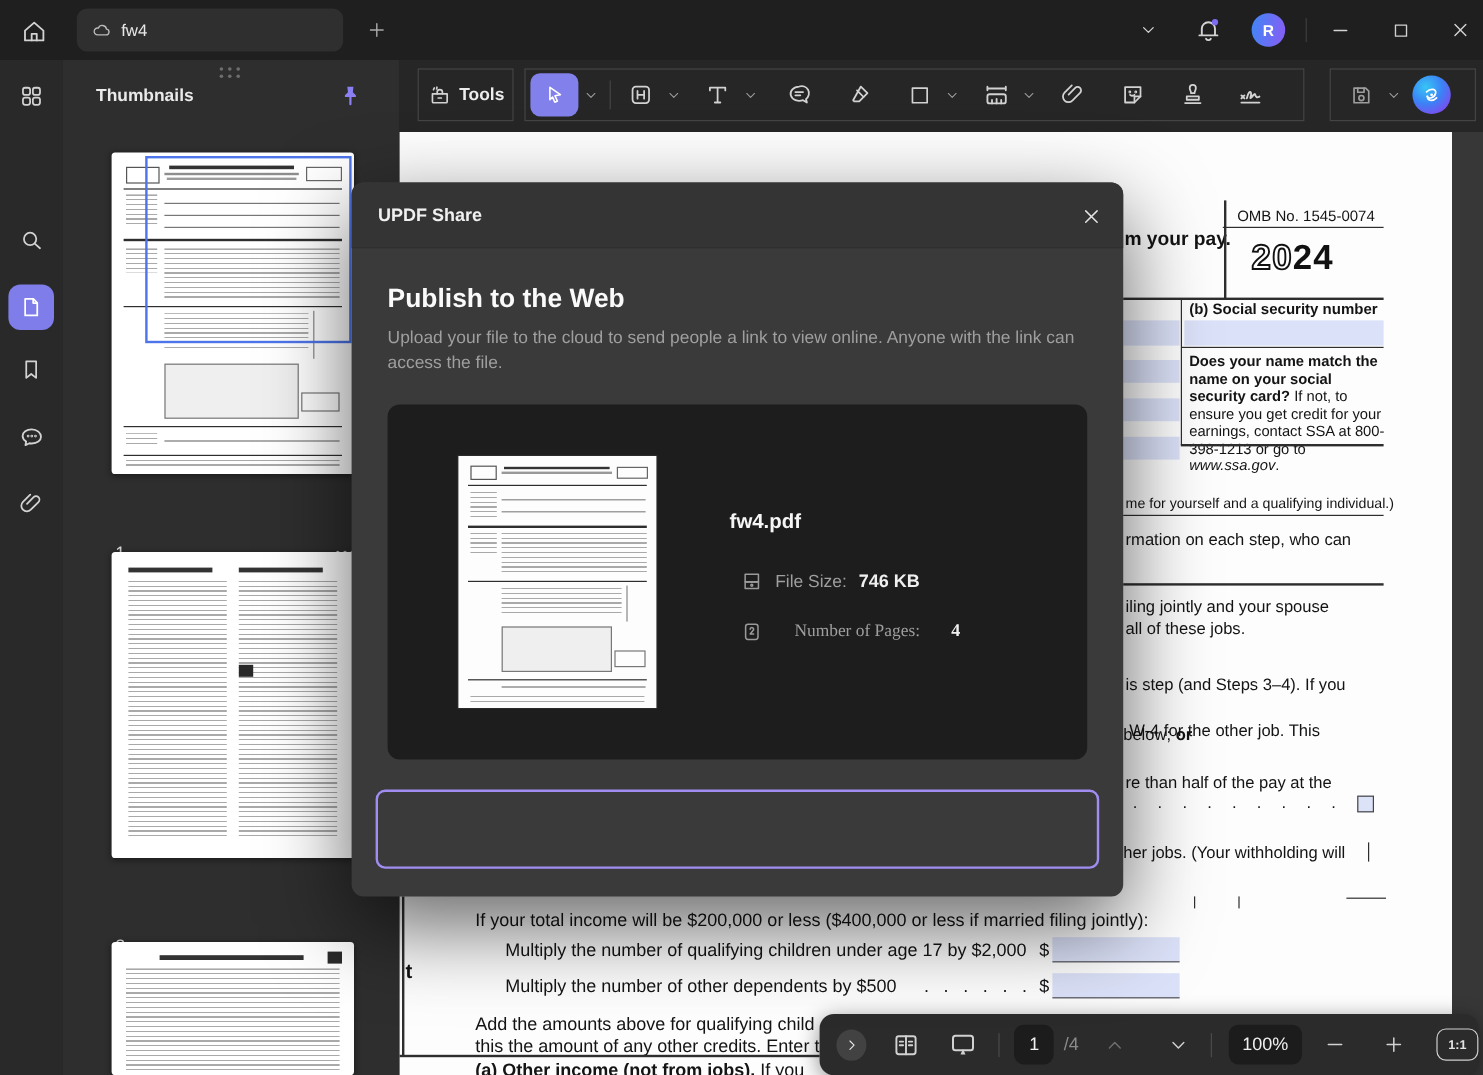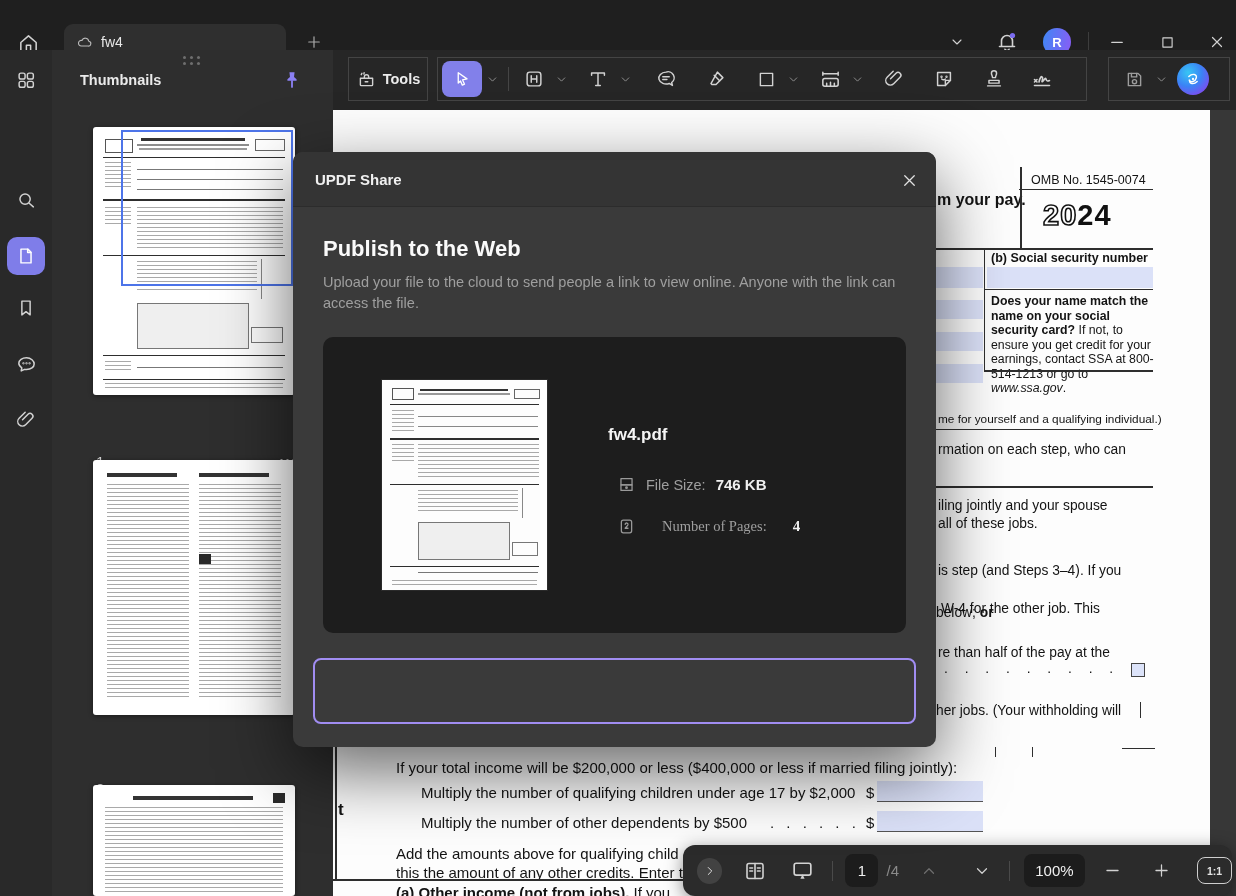--- a/index.html
+++ b/index.html
@@ -1,21 +1,21 @@
 <!DOCTYPE html>
 <html><head>
 <meta charset="utf-8">
 <style>
   html,body{margin:0;padding:0;background:#161616;}
   #app{position:relative;width:1236px;height:896px;overflow:hidden;background:#1f1f1f;
        font-family:"Liberation Sans",sans-serif;-webkit-font-smoothing:antialiased;}
   .abs{position:absolute;}
   svg.ic{stroke:#d2d2d2;fill:none;stroke-width:1.6;stroke-linecap:round;stroke-linejoin:round;display:block;}
   
-  .titlebar{position:absolute;left:0;top:17px;width:980px;height:50px;background:#1f1f1f;}
+  .titlebar{position:absolute;left:0;top:0;width:980px;height:50px;background:#1f1f1f;}
   .iconbtn{display:flex;align-items:center;justify-content:center;border-radius:7px;cursor:pointer;}
   .doc-tab{position:absolute;left:64px;top:7px;width:222px;height:36px;border-radius:9px;background:#2f2f2f;
            display:flex;align-items:center;gap:8px;padding-left:12px;box-sizing:border-box;color:#e8e8e8;font-size:14px;}
   
   .rail{position:absolute;left:0;top:50px;width:52px;height:846px;background:#292929;}
   .rail .iconbtn{position:absolute;left:7px;width:38px;height:38px;}
   .rail .active{background:#7f7de9;}
   
   .panel{position:absolute;left:52px;top:50px;width:281px;height:846px;background:#2e2e2e;}
   .panel-title{position:absolute;left:28px;top:22px;font-size:14.5px;font-weight:700;color:#eaeaea;text-align:center;}
@@ -373,21 +373,21 @@
     <div class="ln" style="left:936px;top:248px;width:217px;height:1.5px;"></div>
     <div class="ln" style="left:984px;top:249px;width:1px;height:122px;"></div>
     <div class="t abs ws-pre" style="left:991px;top:251px;font-size:12.5px;font-weight:700;">(b)   Social security number</div>
     <div class="bluef" style="left:987px;top:267px;width:166px;height:21px;"></div>
     <div class="bluef" style="left:936px;top:267px;width:47px;height:21px;"></div>
     <div class="bluef" style="left:936px;top:300px;width:47px;height:19px;"></div>
     <div class="bluef" style="left:936px;top:332px;width:47px;height:19px;"></div>
     <div class="bluef" style="left:936px;top:364px;width:47px;height:19px;"></div>
     <div class="ln" style="left:985px;top:289px;width:168px;height:1px;"></div>
     <div class="abs" style="left:991px;top:294px;width:168px;font-size:12.3px;line-height:1.18;color:#141414;">
-      <span style="font-weight:700;">Does your name match the name on your social security card?</span><span> If not, to ensure you get credit for your earnings, contact SSA at 800-514-1213 or go to </span><span style="font-style:italic;">www.ssa.gov</span><span>.</span>
+      <span style="font-weight:700;">Does your name match the name on your social security card?</span><span> If not, to ensure you get credit for your earnings, contact SSA at 800-398-1213 or go to </span><span style="font-style:italic;">www.ssa.gov</span><span>.</span>
     </div>
     <div class="ln" style="left:984px;top:370px;width:169px;height:1.5px;"></div>
 
     <div class="t abs" style="left:938px;top:412px;font-size:11.8px;">me for yourself and a qualifying individual.)</div>
     <div class="ln" style="left:936px;top:429px;width:217px;height:1px;"></div>
     <div class="t abs" style="left:938px;top:442px;">rmation on each step, who can</div>
     <div class="ln" style="left:936px;top:486px;width:217px;height:2px;"></div>
     <div class="t abs" style="left:938px;top:498px;">iling jointly and your spouse</div>
     <div class="t abs" style="left:938px;top:516px;">all of these jobs.</div>
     <div class="t abs" style="left:938px;top:563px;">is step (and Steps 3–4). If you</div>

